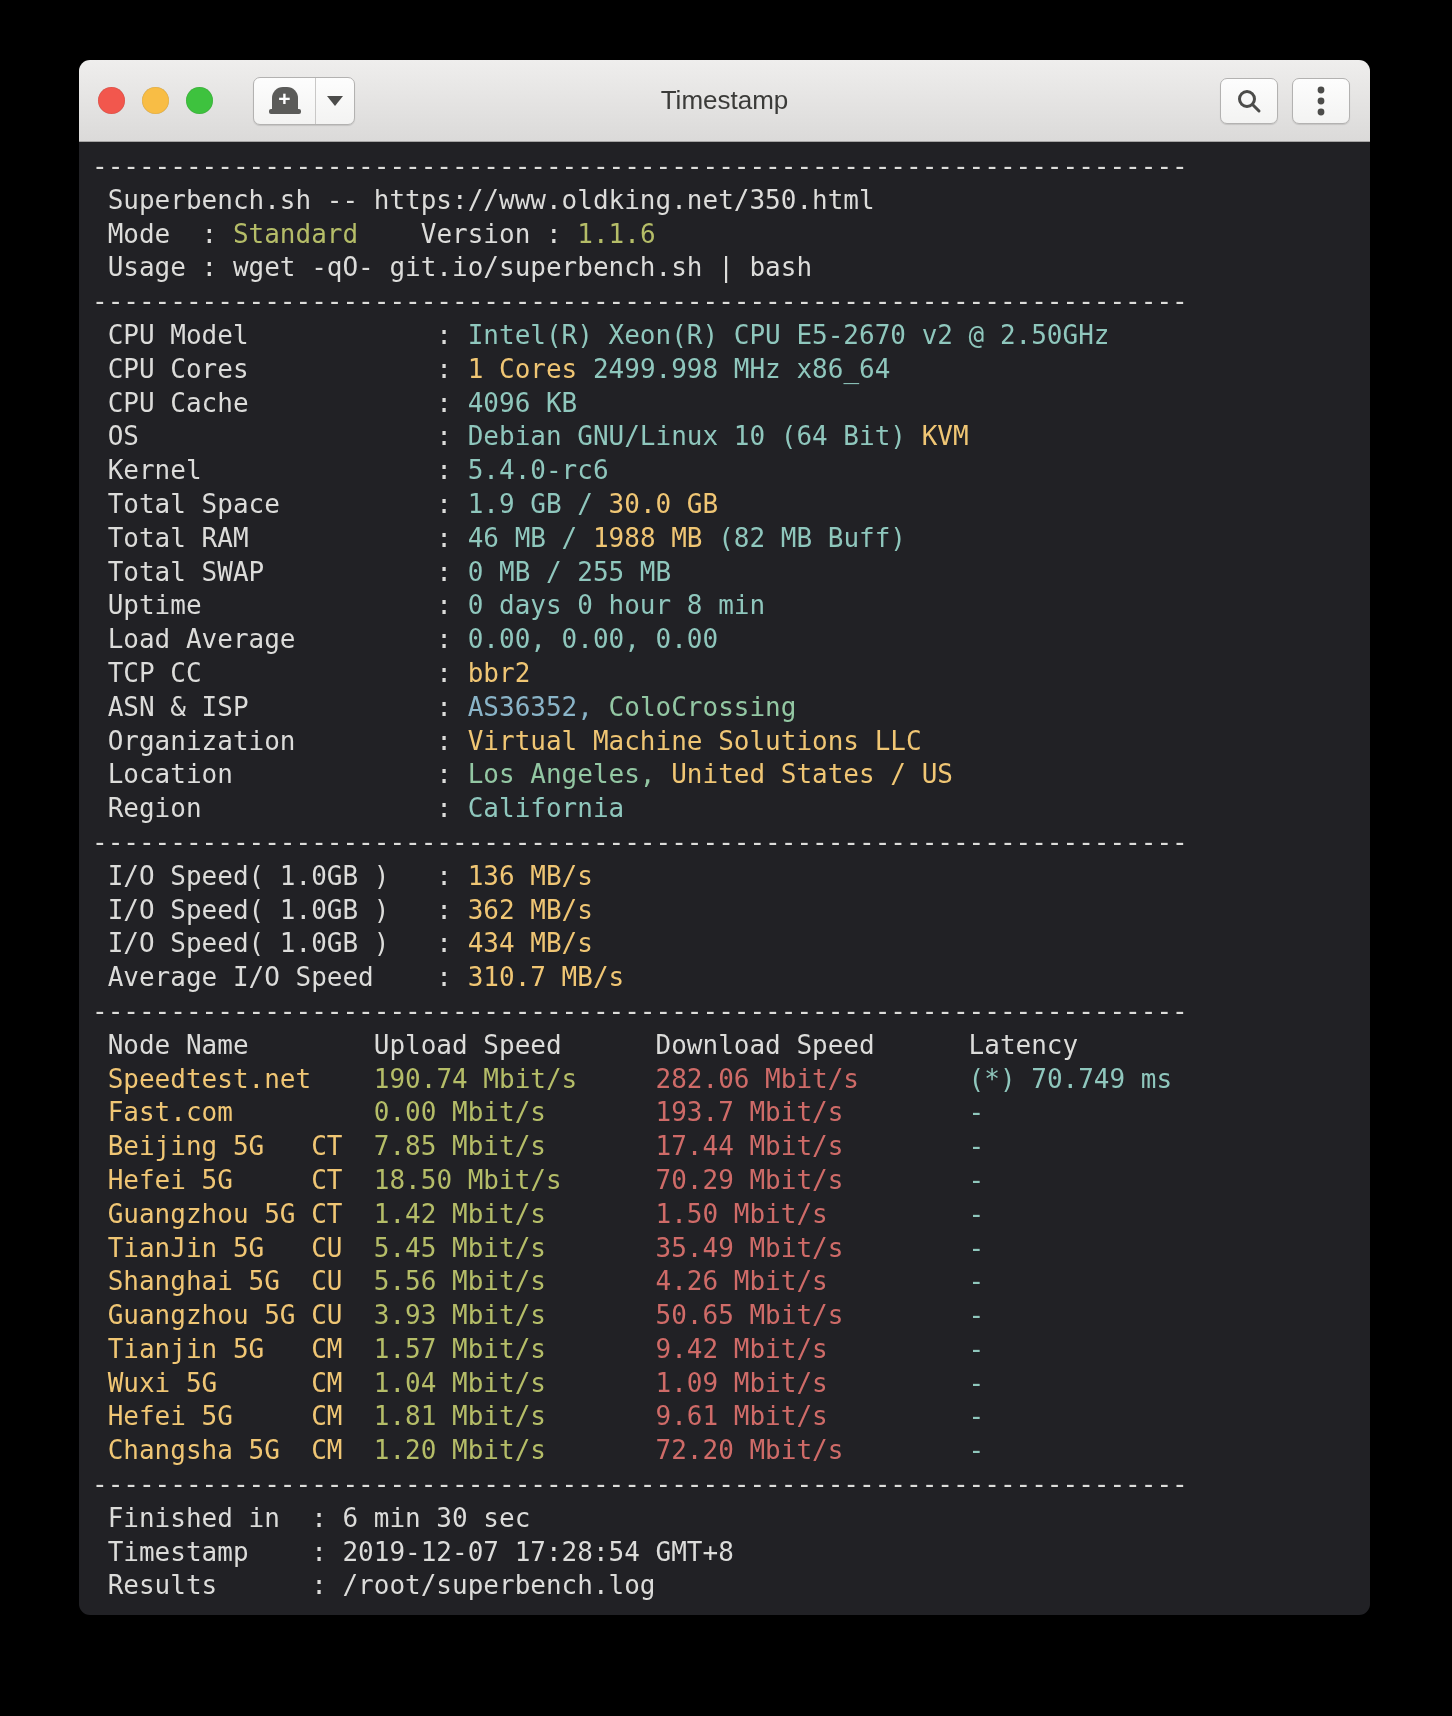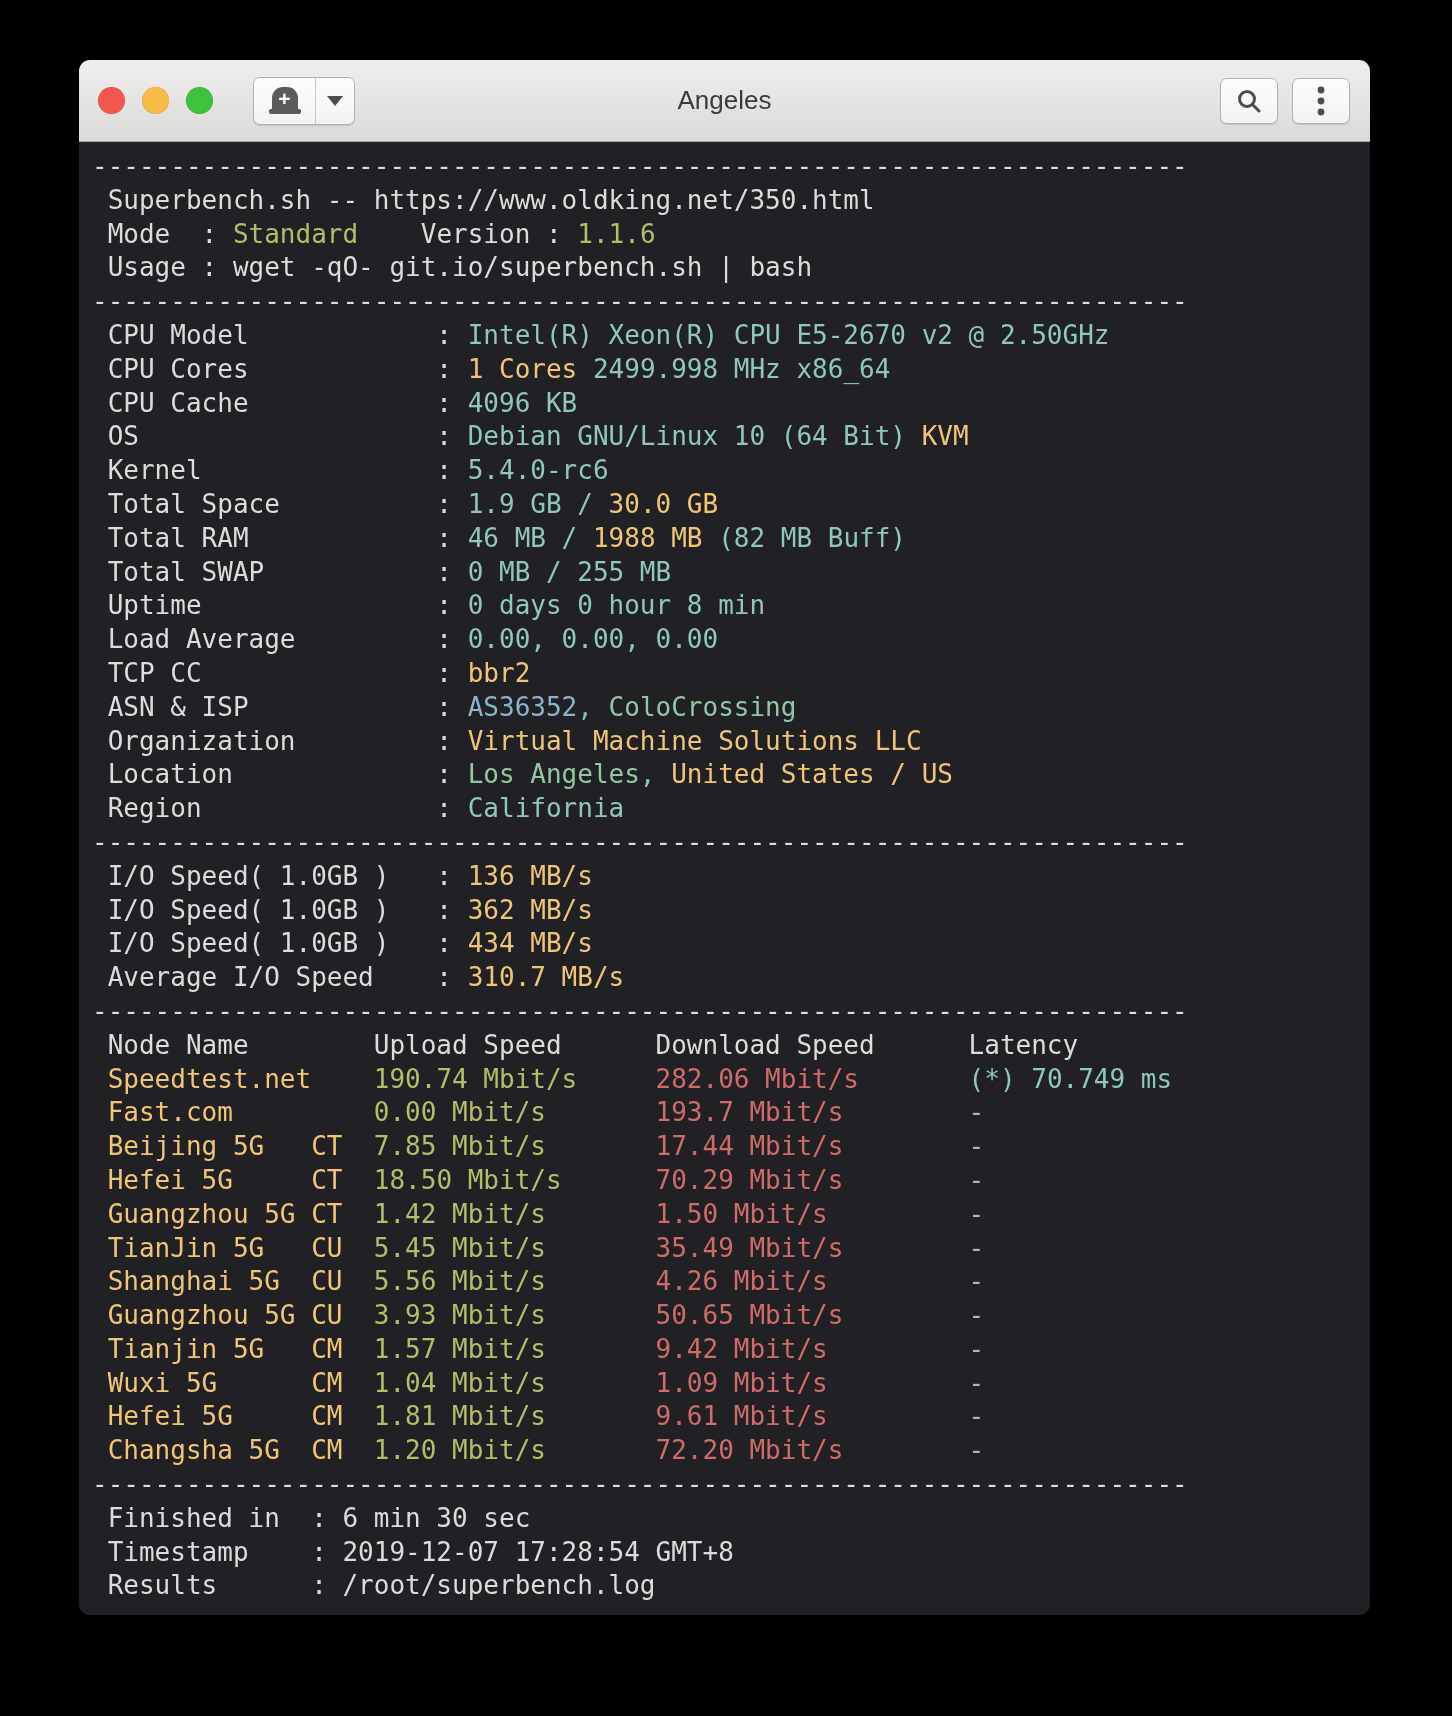--- a/index.html
+++ b/index.html
@@ -50,21 +50,21 @@
         <span class="light" id="light-2" style="background: rgb(62, 194, 62);"></span>
       </div>
       <div class="tabgroup">
         <button class="tgbtn left">
           <span class="term-icon"></span>
         </button>
         <button class="tgbtn right">
           <span class="chev"></span>
         </button>
       </div>
-      <div class="title">Angeles</div>
+      <div class="title">Timestamp</div>
       <div class="rightbtns">
         <button class="sqbtn">
           <svg width="26" height="26" viewBox="0 0 26 26">
             <circle cx="11" cy="11" r="7.5" fill="none" stroke="#4c4c4a" stroke-width="3"></circle>
             <line x1="16.5" y1="16.5" x2="23" y2="23" stroke="#4c4c4a" stroke-width="3" stroke-linecap="round"></line>
           </svg>
         </button>
         <button class="sqbtn">
           <svg width="8" height="30" viewBox="0 0 8 30">
             <circle cx="4" cy="4" r="3.4" fill="#4c4c4a"></circle>

